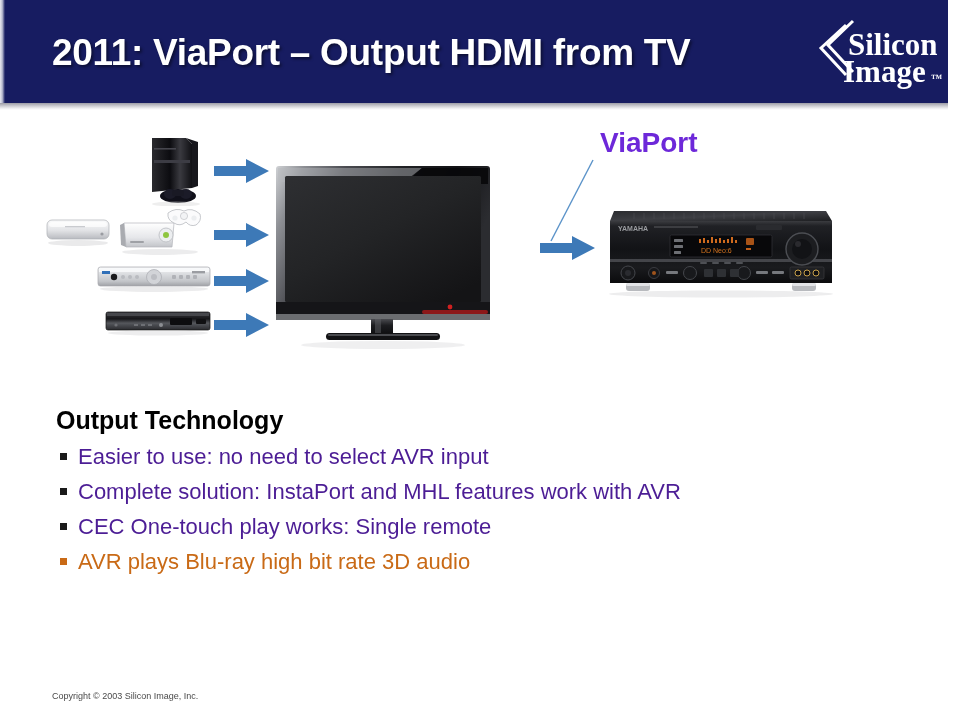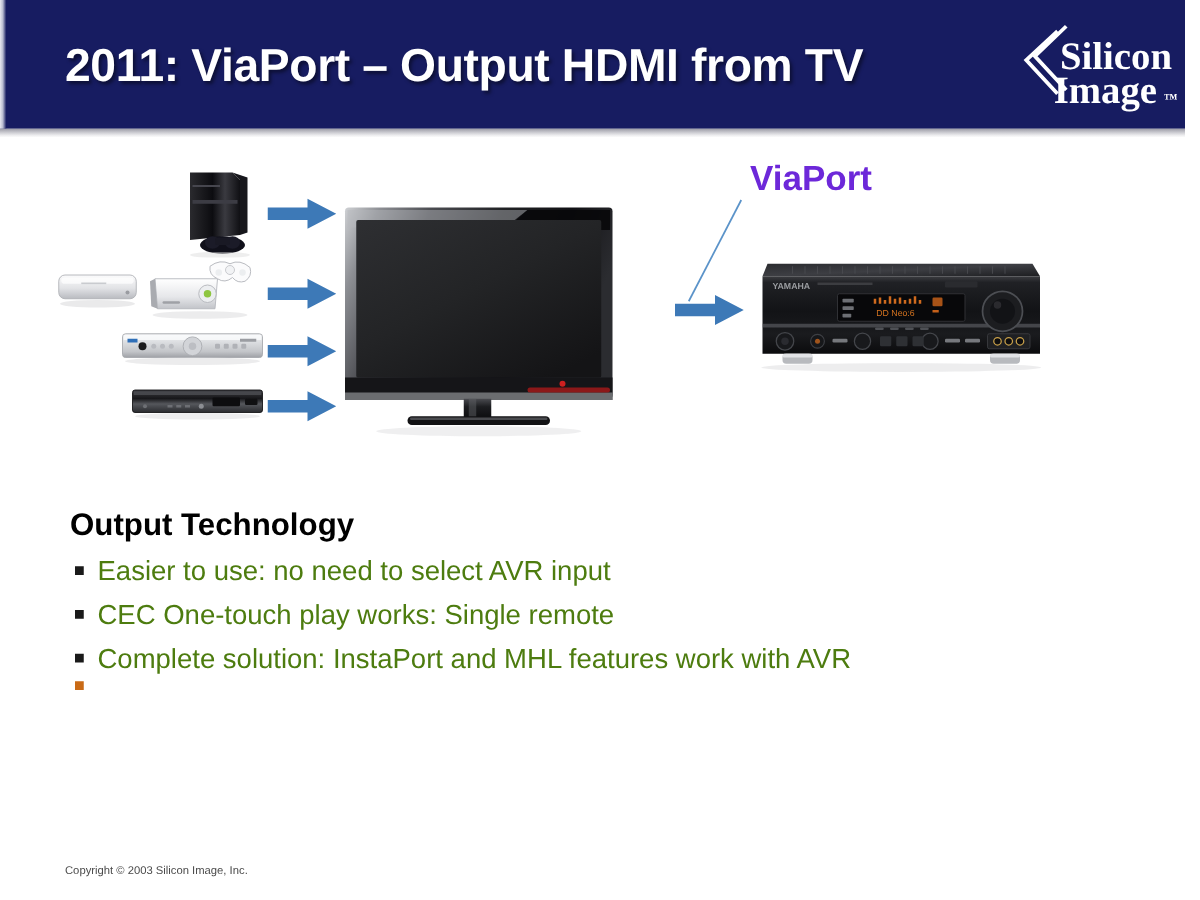--- a/index.html
+++ b/index.html
@@ -135,21 +135,21 @@
     width: 7px; height: 7px;
     background: #1a1a1a;
     margin-right: 11px;
     flex: 0 0 auto;
     position: relative;
     top: -4px;
   }
   .bullet-row.accent .bullet-mark { background: #c96a16; }
   .bullet-text {
     font-size: 22px;
-    color: #4d7c0f;
+    color: #4c1d95;
     white-space: nowrap;
   }
   .bullet-row.accent .bullet-text { color: #c96a16; }
 
   
   #footer-copyright {
     position: absolute;
     left: 52px;
     top: 691px;
     font-size: 9px;
@@ -504,27 +504,28 @@
 
   <div id="body-heading">Output Technology</div>
 
   <div id="bullet-list">
     <div class="bullet-row">
       <span class="bullet-mark"></span>
       <span class="bullet-text">Easier to use: no need to select AVR input</span>
     </div>
     <div class="bullet-row">
       <span class="bullet-mark"></span>
-      <span class="bullet-text">CEC One-touch play works: Single remote</span>
+      <span class="bullet-text">Complete solution: InstaPort and MHL features work with AVR</span>
     </div>
     <div class="bullet-row">
       <span class="bullet-mark"></span>
-      <span class="bullet-text">Complete solution: InstaPort and MHL features work with AVR</span>
+      <span class="bullet-text">CEC One-touch play works: Single remote</span>
     </div>
     <div class="bullet-row accent">
       <span class="bullet-mark"></span>
+      <span class="bullet-text">AVR plays Blu-ray high bit rate 3D audio</span>
     </div>
   </div>
 
   <div id="footer-copyright">Copyright © 2003 Silicon Image, Inc.</div>
   <div id="footer-pagenum">17</div>
 
 </div>
 
 </body></html>

